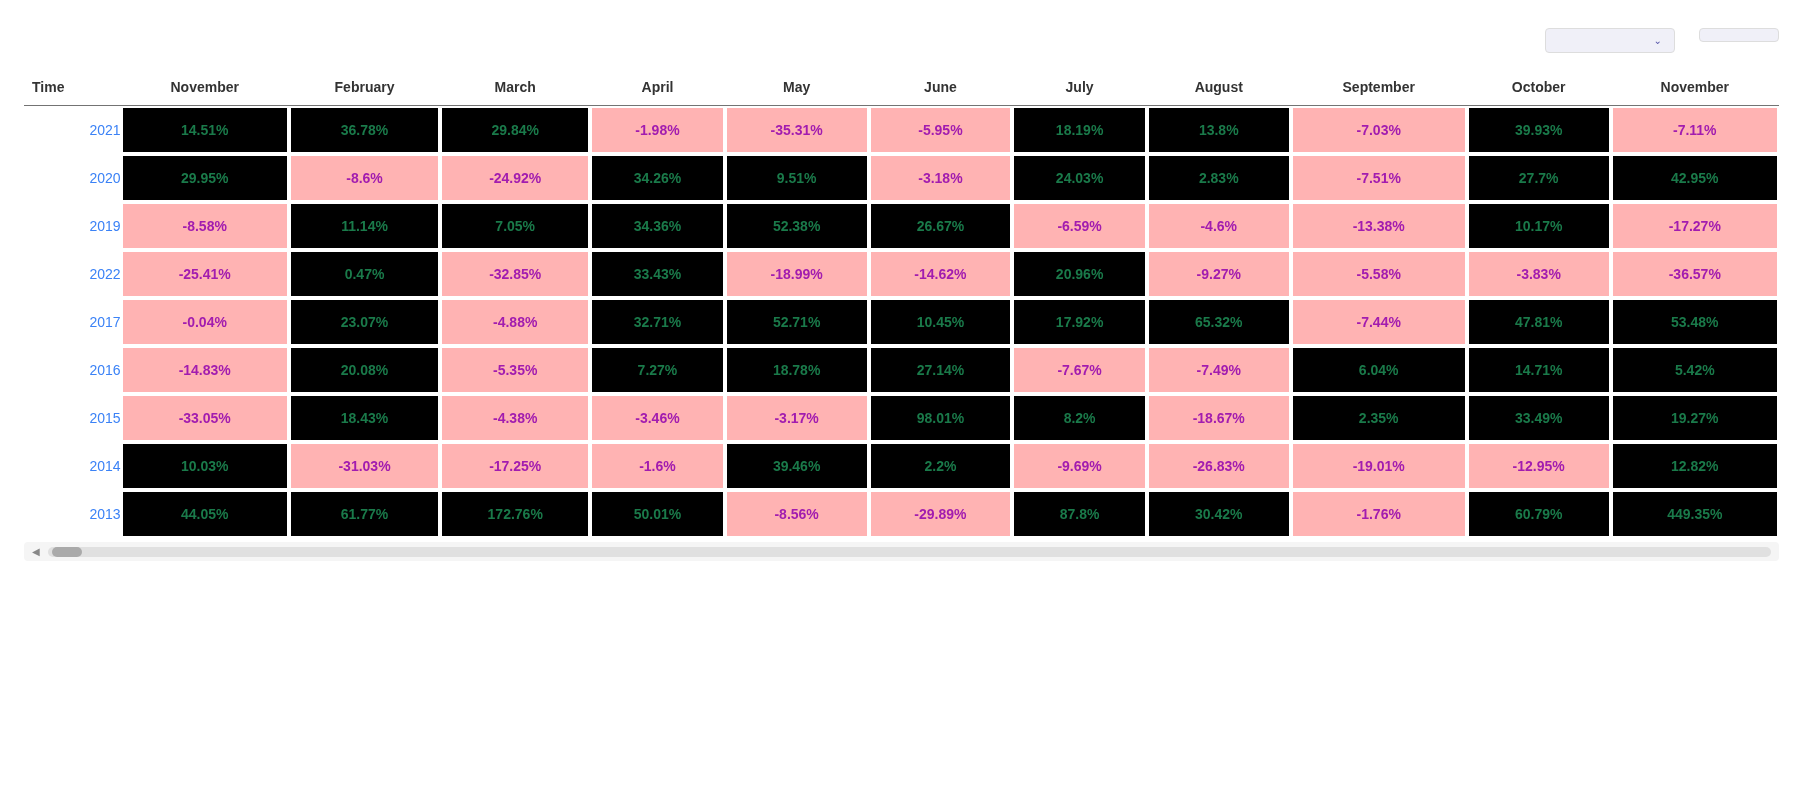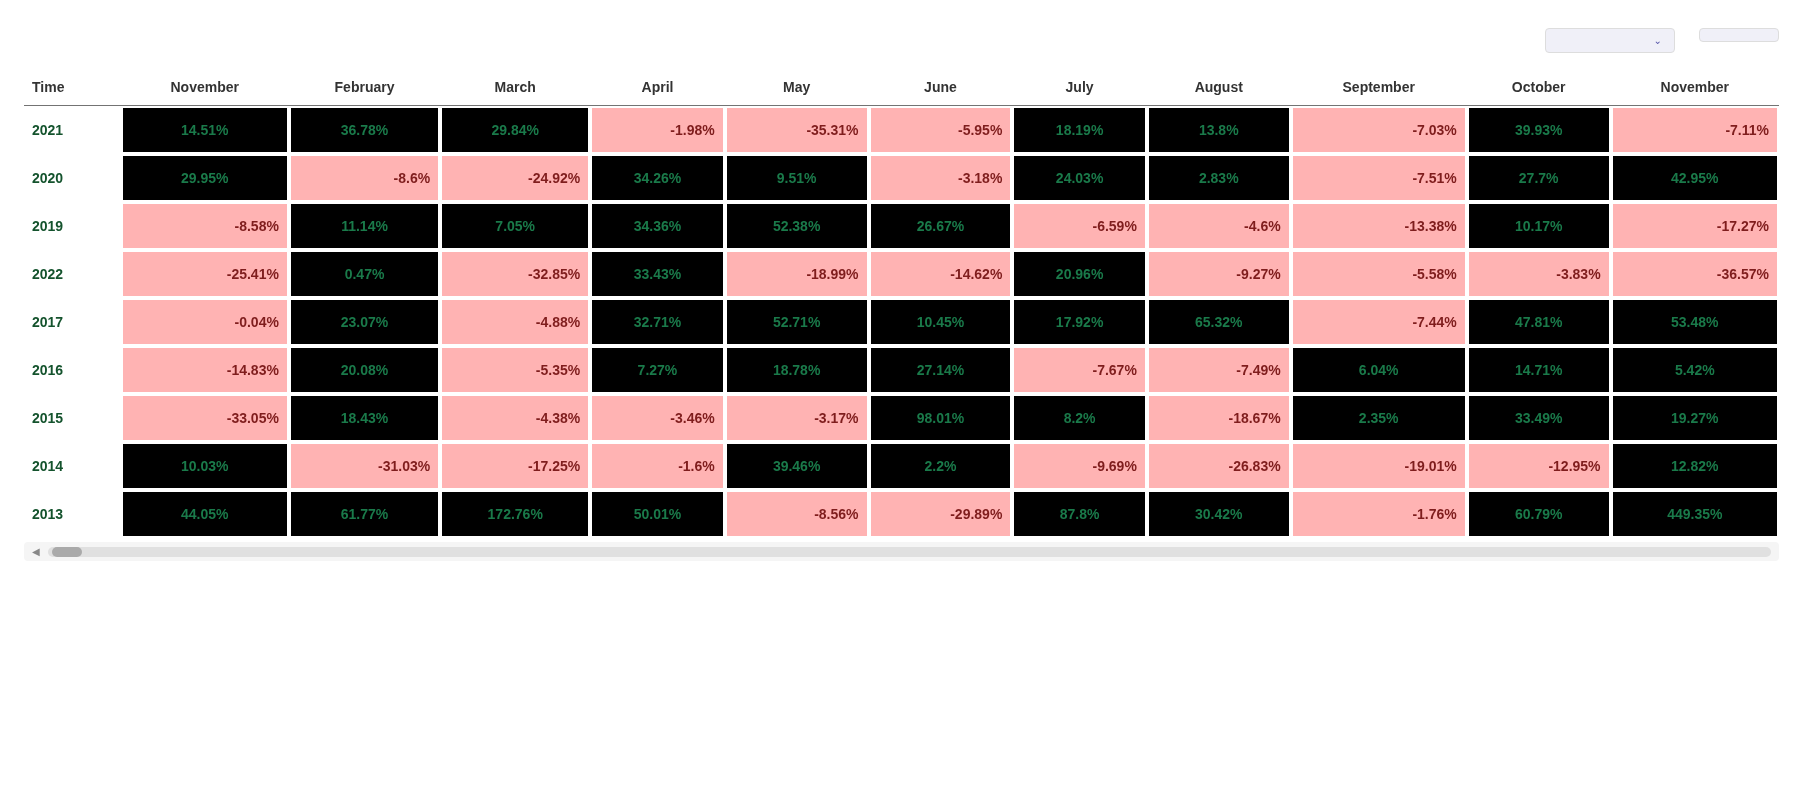--- a/index.html
+++ b/index.html
@@ -88,43 +88,42 @@
     thead th:first-child {
       text-align: left;
       padding-left: 8px;
     }
     tbody tr td {
       padding: 0;
       text-align: center;
       border: 2px solid #fff;
     }
     tbody tr td:first-child {
-      text-align: left;
+      text-align: right;
       padding-left: 8px;
-      font-weight: 700;
+      font-weight: 400;
       font-size: 14px;
-      color: #14532d;
+      color: #3b82f6;
       background: #fff !important;
       border: none;
     }
     .cell {
       display: block;
       padding: 14px 8px;
       font-size: 14px;
       font-weight: 600;
       text-align: center;
     }
     .positive {
       background-color: #000000;
       color: #1a7a4a;
     }
     .negative {
       background-color: #ffb3b3;
-      color: #7f1d1d;
-      text-align: right;
+      color: #a21caf;
     }
     .scroll-arrow {
       font-size: 10px;
       color: #888;
       padding: 2px 4px;
       cursor: pointer;
     }
   </style>
 </head>
 <body>

